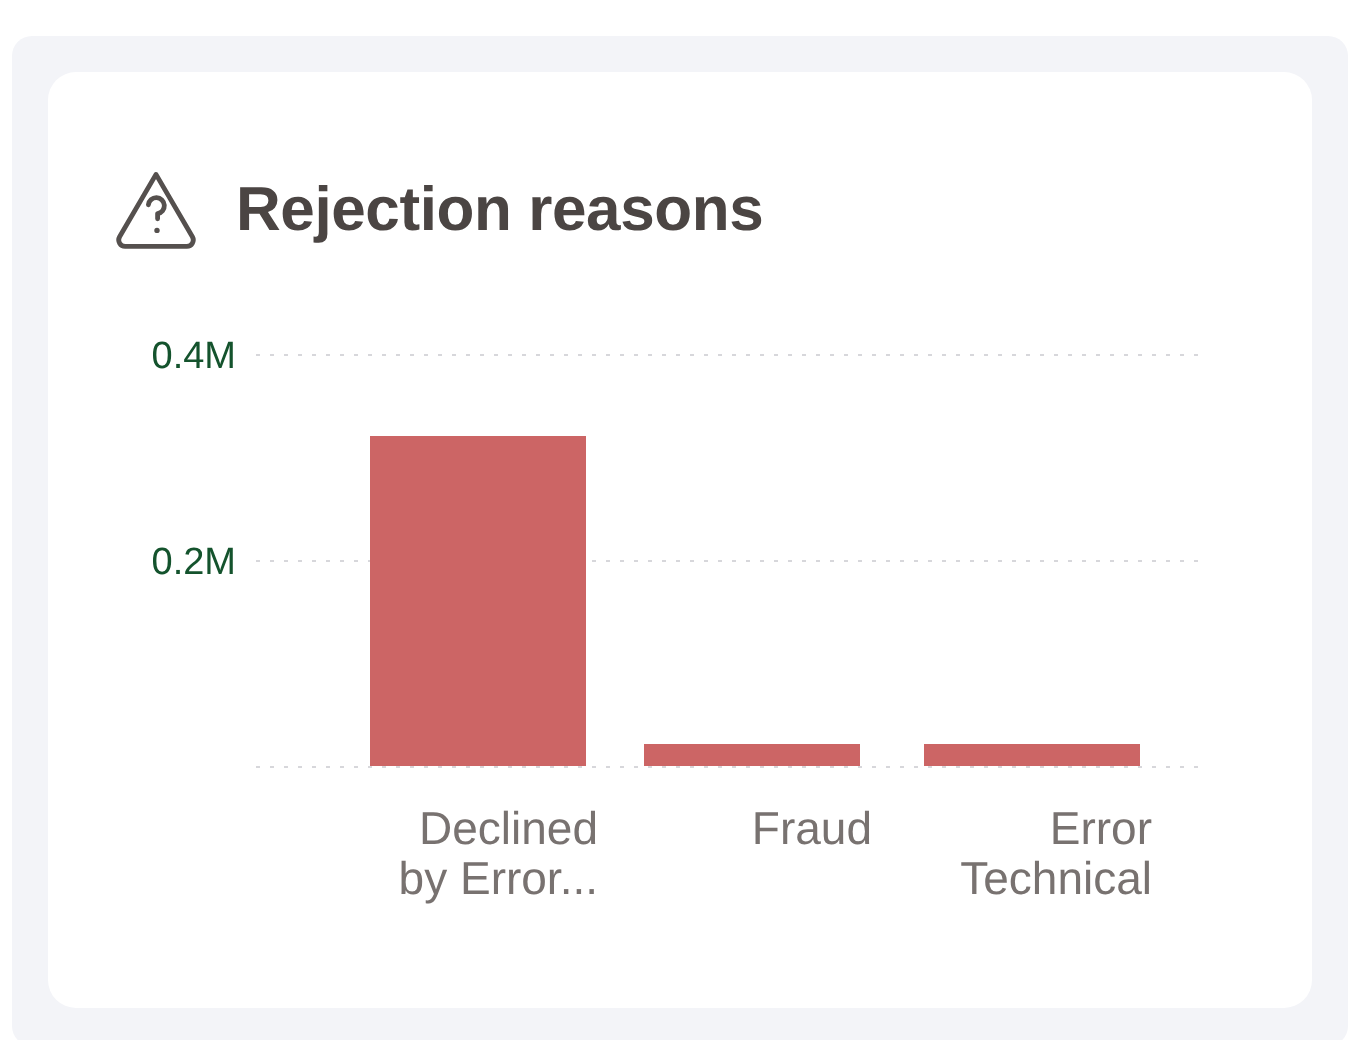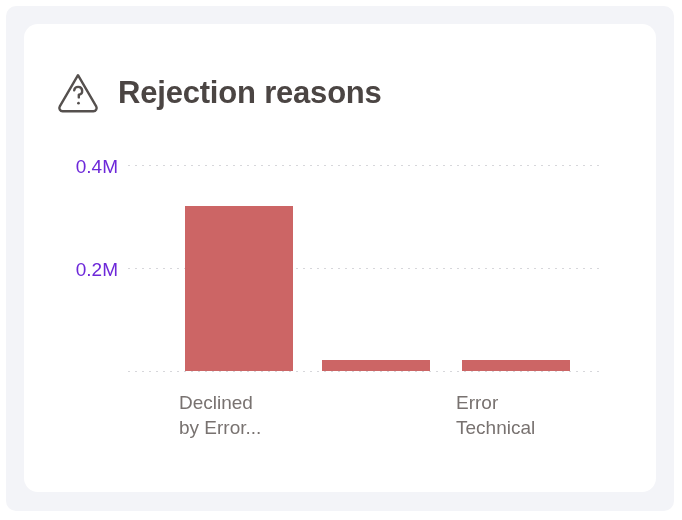--- a/index.html
+++ b/index.html
@@ -13,20 +13,21 @@
     font-family: "Liberation Sans", sans-serif;
     overflow: hidden;
   }
 
   .screen {
     position: relative;
     width: 682px;
     height: 500px;
     background: #ffffff;
     box-sizing: border-box;
+    margin-top: 12px;
   }
 
   
   .card-frame {
     position: absolute;
     left: 6px;
     top: 6px;
     width: 668px;
     height: 505px;
     background: #f3f4f8;
@@ -81,21 +82,21 @@
     width: 632px;
     height: 468px;
   }
 
   .y-label {
     position: absolute;
     right: 0;
     width: 86px;
     text-align: right;
     font-size: 19px;
-    color: #6d28d9;
+    color: #14532d;
     line-height: 1;
     white-space: nowrap;
   }
   .y-axis {
     position: absolute;
     left: 0;
     width: 94px;
     top: 0;
     height: 468px;
   }
@@ -110,22 +111,22 @@
     background-repeat: repeat-x;
   }
 
   .bar {
     position: absolute;
     background: #cc6565;
   }
 
   .x-label {
     position: absolute;
-    text-align: left;
-    font-size: 19px;
+    text-align: right;
+    font-size: 23px;
     color: #787270;
     line-height: 25px;
     white-space: nowrap;
   }
   .x-label span { display: block; }
 </style>
 </head>
 <body>
 
 <div class="screen">
@@ -157,20 +158,23 @@
       <div class="gridline" style="top:347px;"></div>
 
       <div class="bar" style="left:161px; top:182px; width:108px; height:165px;"></div>
       <div class="bar" style="left:298px; top:336px; width:108px; height:11px;"></div>
       <div class="bar" style="left:438px; top:336px; width:108px; height:11px;"></div>
 
       <div class="x-label" style="left:155px; top:366px; width:120px;">
         <span>Declined</span>
         <span>by Error...</span>
       </div>
+      <div class="x-label" style="left:292px; top:366px; width:120px;">
+        <span>Fraud</span>
+      </div>
       <div class="x-label" style="left:432px; top:366px; width:120px;">
         <span>Error</span>
         <span>Technical</span>
       </div>
 
     </div>
   </div>
 </div>
 
 </body></html>

